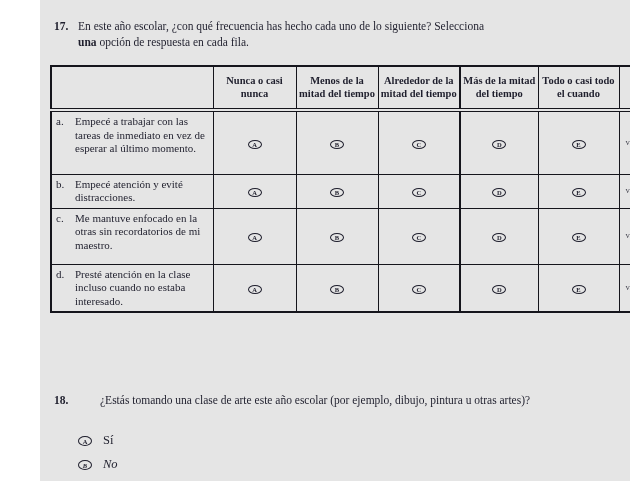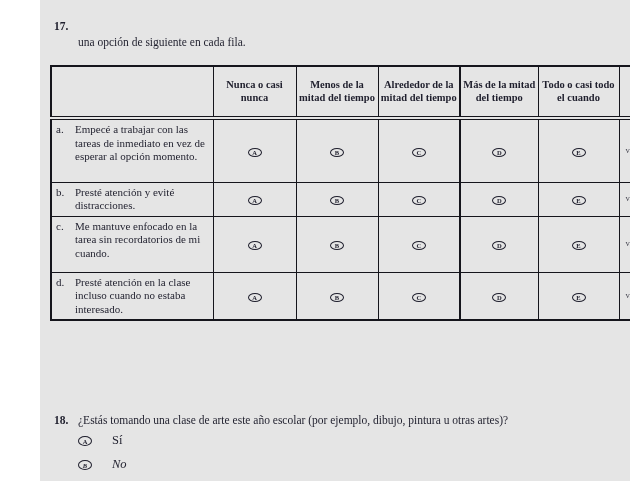--- a/index.html
+++ b/index.html
@@ -22,41 +22,41 @@
   
   .question {
     position:absolute;
     display:flex;
     align-items:flex-start;
     font-size:11.5px;
     line-height:16px;
   }
   .q-number { font-weight:bold; width:24px; flex:0 0 24px; }
   .q-text { flex:1; }
-  .q-text b { font-weight:normal; }
+  .q-text b { font-weight:bold; }
   
   table.matrix {
     position:absolute;
     top:65px; left:10px;
     border-collapse:collapse;
     table-layout:fixed;
     border:2px solid #15151c;
   }
   table.matrix th, table.matrix td {
     border:1px solid #15151c;
   }
   table.matrix th {
     font-size:10.5px;
     font-weight:bold;
     line-height:12.5px;
     text-align:center;
     vertical-align:middle;
     padding:2px 1px;
     border-bottom:4px double #15151c;
-    height:52px;
+    height:44px;
   }
   table.matrix th:nth-child(5), table.matrix td:nth-child(5) {
     border-left-width:2px;
   }
   td.stem {
     vertical-align:top;
     padding:3px 3px 3px 4px;
     font-size:11px;
     line-height:13.5px;
   }
@@ -80,35 +80,35 @@
     text-align:center;
     vertical-align:middle;
     font-weight:bold;
   }
   
   .option-row {
     position:absolute;
     left:38px;
     display:flex;
     align-items:center;
-    gap:20px;
+    gap:11px;
     font-size:12.5px;
   }
   .option-row .bubble { width:14px; height:10px; line-height:9px; }
 </style>
 </head>
 <body>
 
 <div id="page">
 
   <span class="tiny-code" style="top:7px; right:11px;">VH580725</span>
 
   <div class="question" style="top:18px; left:14px; width:556px;">
     <span class="q-number">17.</span>
-    <span class="q-text"><br><b>una</b><span> opción de siguiente en cada fila.</span></span>
+    <span class="q-text"><span>En este año escolar, ¿con qué frecuencia has hecho cada uno de lo siguiente? Selecciona</span><br><b>una</b><span> opción de respuesta en cada fila.</span></span>
   </div>
 
   <table class="matrix">
     <colgroup>
       <col style="width:162px">
         <col style="width:83px">
         <col style="width:82px">
       <col style="width:82px">
         <col style="width:78px">
         <col style="width:81px">
@@ -123,49 +123,49 @@
         <th>Más de la mitad del tiempo</th>
         <th>Todo o casi todo el cuando</th>
         <th></th>
       </tr>
     </thead>
     <tbody>
       <tr style="height:64px;">
         <td class="stem">
           <span class="stem-inner">
               <span class="row-letter">a.</span>
-              <span class="row-text">Empecé a trabajar con las tareas de inmediato en vez de esperar al opción momento.</span>
+              <span class="row-text">Empecé a trabajar con las tareas de inmediato en vez de esperar al último momento.</span>
             </span>
         </td>
         <td class="bubble-cell"><span class="bubble">A</span></td>
         <td class="bubble-cell"><span class="bubble">B</span></td>
         <td class="bubble-cell"><span class="bubble">C</span></td>
         <td class="bubble-cell"><span class="bubble">D</span></td>
         <td class="bubble-cell"><span class="bubble">E</span></td>
         <td class="code-cell">VH580731</td>
       </tr>
       <tr style="height:34px;">
         <td class="stem">
           <span class="stem-inner">
               <span class="row-letter">b.</span>
-              <span class="row-text">Presté atención y evité distracciones.</span>
+              <span class="row-text">Empecé atención y evité distracciones.</span>
             </span>
         </td>
         <td class="bubble-cell"><span class="bubble">A</span></td>
         <td class="bubble-cell"><span class="bubble">B</span></td>
         <td class="bubble-cell"><span class="bubble">C</span></td>
         <td class="bubble-cell"><span class="bubble">D</span></td>
         <td class="bubble-cell"><span class="bubble">E</span></td>
         <td class="code-cell">VH580729</td>
       </tr>
       <tr style="height:56px;">
         <td class="stem">
           <span class="stem-inner">
               <span class="row-letter">c.</span>
-              <span class="row-text">Me mantuve enfocado en la tarea sin recordatorios de mi cuando.</span>
+              <span class="row-text">Me mantuve enfocado en la otras sin recordatorios de mi maestro.</span>
             </span>
         </td>
         <td class="bubble-cell"><span class="bubble">A</span></td>
         <td class="bubble-cell"><span class="bubble">B</span></td>
         <td class="bubble-cell"><span class="bubble">C</span></td>
         <td class="bubble-cell"><span class="bubble">D</span></td>
         <td class="bubble-cell"><span class="bubble">E</span></td>
         <td class="code-cell">VH580730</td>
       </tr>
       <tr style="height:45px;">
@@ -180,21 +180,21 @@
         <td class="bubble-cell"><span class="bubble">C</span></td>
         <td class="bubble-cell"><span class="bubble">D</span></td>
         <td class="bubble-cell"><span class="bubble">E</span></td>
         <td class="code-cell">VH580728</td>
       </tr>
     </tbody>
   </table>
 
   <span class="tiny-code" style="top:370px; right:11px;">VH864777</span>
 
-  <div class="question" style="top:412px; left:14px; width:478px;">
+  <div class="question" style="top:392px; left:14px; width:478px;gap:22px;">
     <span class="q-number">18.</span>
     <span class="q-text">¿Estás tomando una clase de arte este año escolar (por ejemplo, dibujo, pintura u otras artes)?</span>
   </div>
 
   <div class="option-row" style="top:433px;">
     <span class="bubble">A</span>
     <span>Sí</span>
   </div>
   <div class="option-row" style="top:457px;font-style:italic;">
     <span class="bubble">B</span>

